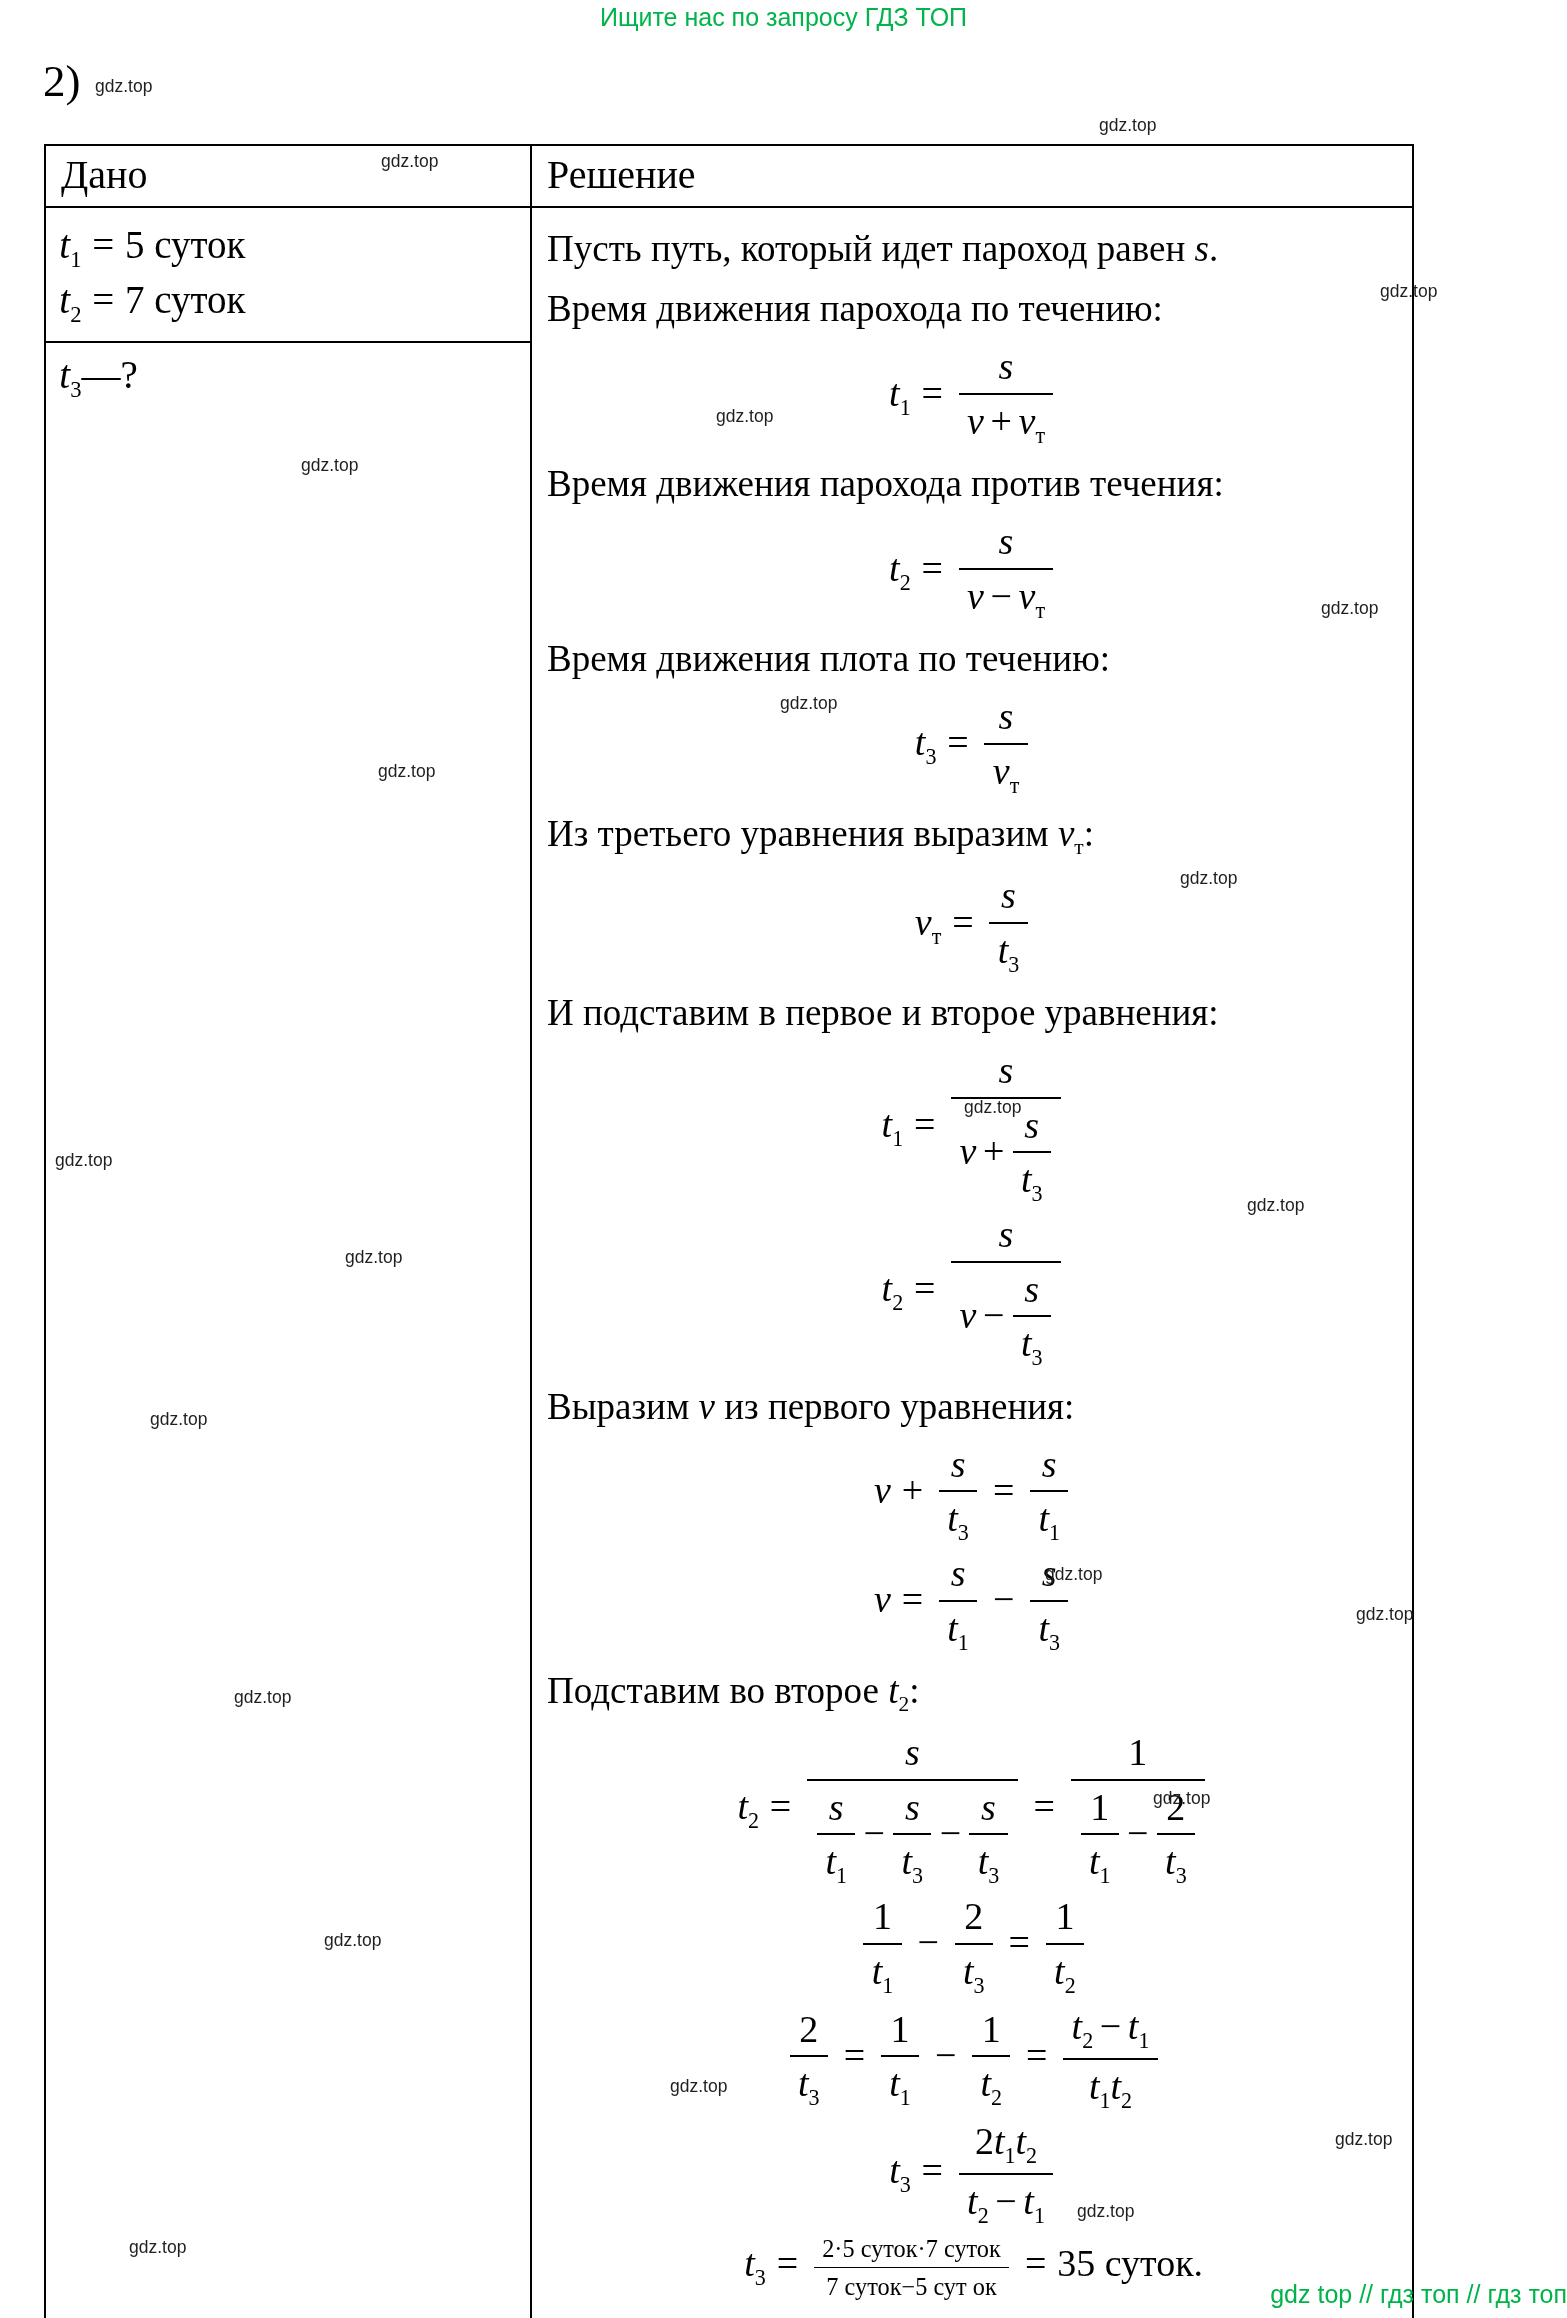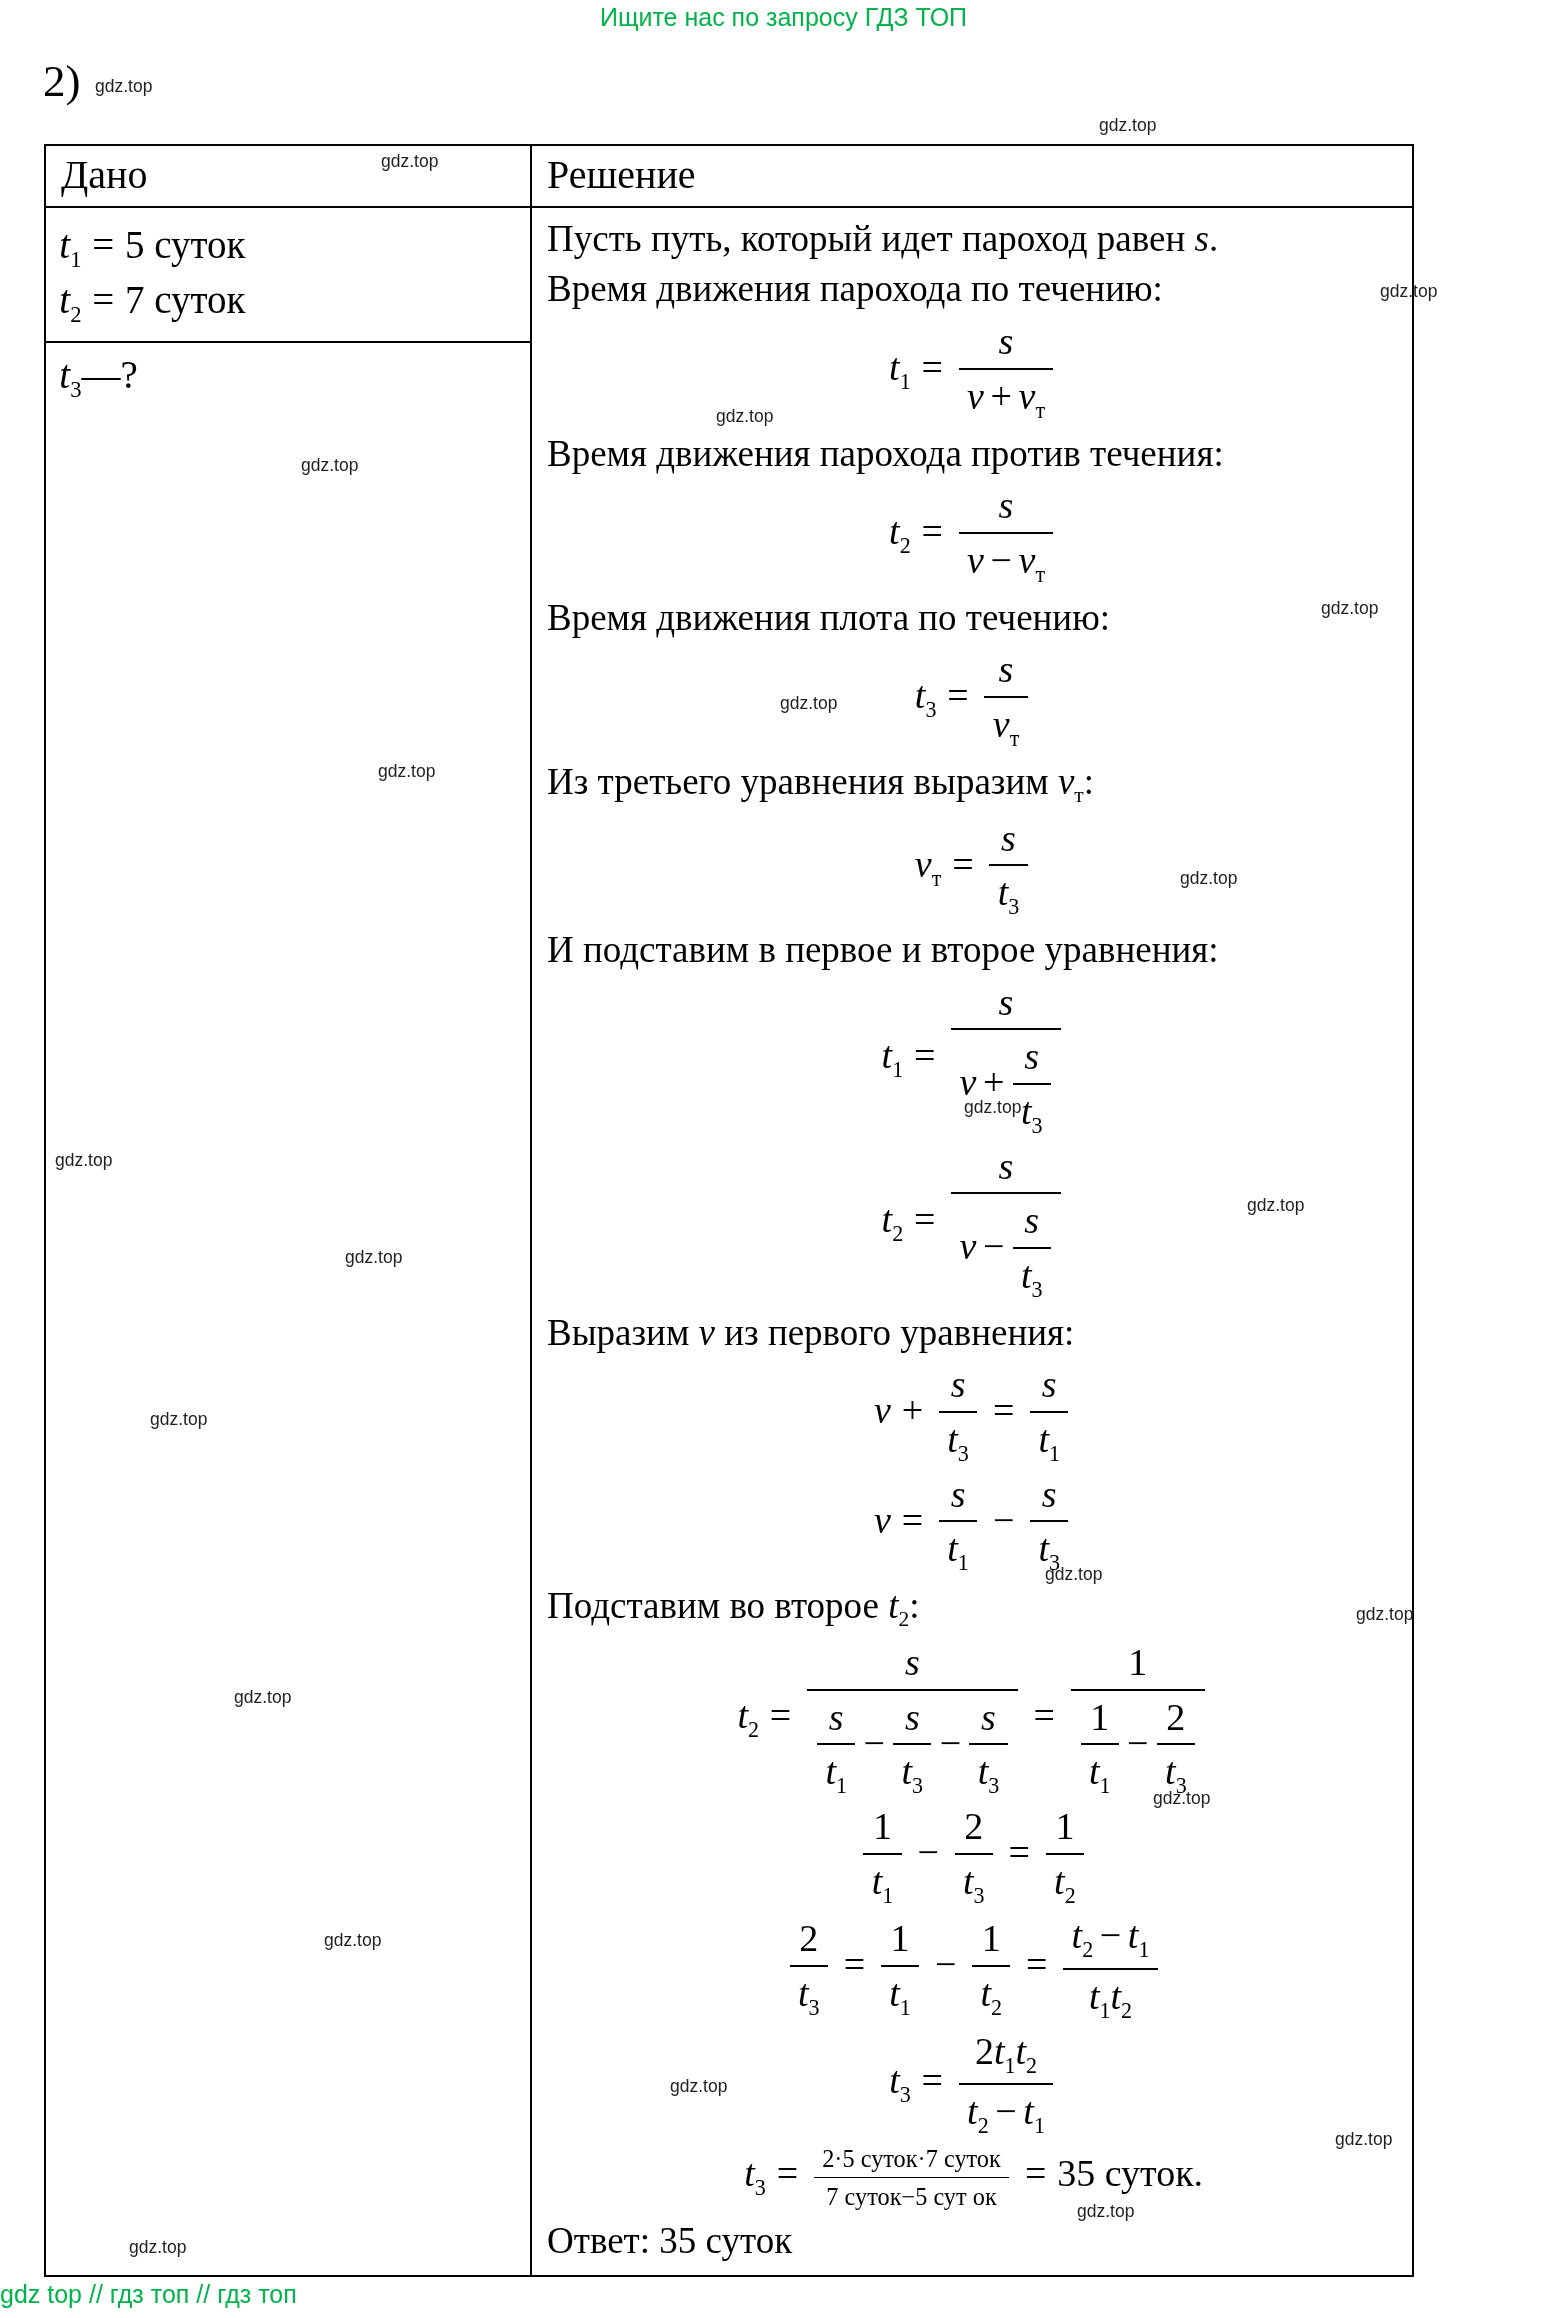--- a/index.html
+++ b/index.html
@@ -11,21 +11,21 @@
     font-family: "Liberation Serif", "DejaVu Serif", serif;
   }
   .banner-top {
     position: absolute; top: 3.3px; left: 0; width: 100%;
     text-align: center;
     font-family: Liberation Sans, sans-serif;
     font-size: 25px; color: var(--green, #00b34a);
   }
   .banner-bottom {
     position: absolute; top: 2280px; left: 0; width: 100%;
-    text-align: left;
+    text-align: right;
     font-family: "Liberation Sans", "DejaVu Sans", sans-serif;
     font-size: 25px; color: var(--green, #00b34a);
   }
   .problem-label {
     position: absolute; left: 43px; top: 55px;
     font-size: 45px;
   }
   .solution-table {
     position: absolute; left: 44px; top: 144px;
     width: 1370px; min-height: 2133px;
@@ -40,21 +40,21 @@
   .th-given { border-right: 2.5px solid #000; }
   .tbody {
     flex: 1;
     display: grid; grid-template-columns: 486px 1fr;
   }
   .given-cell { border-right: 2.5px solid #000; padding: 8.3px 0 0 13.3px; }
   .solution-cell { padding: 5px 11.6px 8.3px 15px; }
   .given-line { font-size: 39px; margin: 5px 0; }
   .given-divider { border-top: 2.5px solid #000; margin: 13.3px 0 8.3px -13.3px; }
 
-  .block.text { font-size: 37px; line-height: 1.3; margin: 2px 0; font-family: Liberation Serif, serif; }
+  .block.text { font-size: 37px; line-height: 1.3; margin: 12px 0; font-family: Liberation Serif, serif; }
   .block.formula { text-align: center; font-size: 38px; margin: 6.6px 0; }
 
   .mvar { font-style: italic; }
   .mtext { font-style: normal; }
   .mop { padding: 0 10.8px; font-style: normal; }
   sub { font-size: 0.58em; font-style: normal; }
 
   .frac {
     display: inline-block; vertical-align: middle;
     text-align: center; margin: 0 5px;

